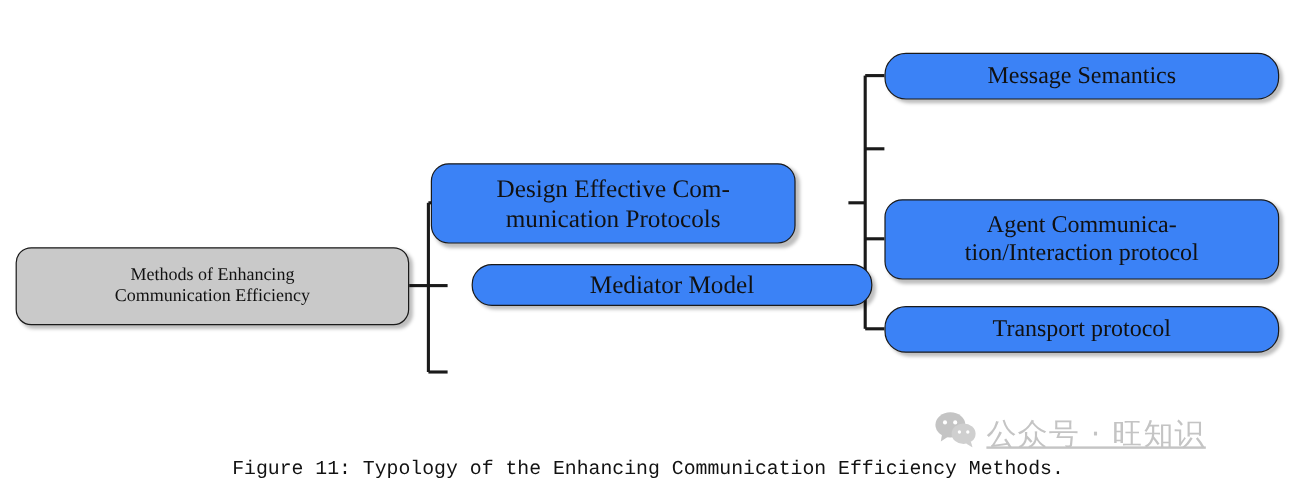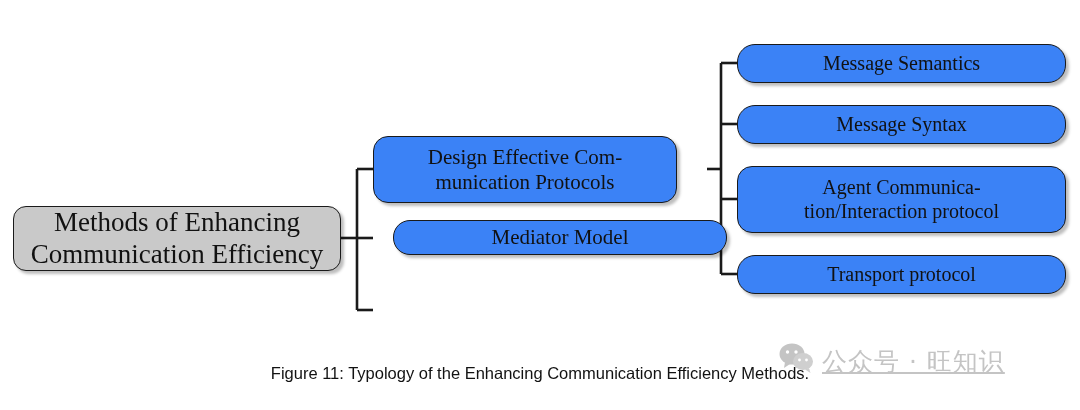--- a/index.html
+++ b/index.html
@@ -44,21 +44,21 @@
   }
   .node .label {
     display: block;
     padding: 0 10px;
     white-space: pre-line;
   }
 
   .node.root {
     background: #c9c9c9;
     border-radius: 13px;
-    font-size: 27px;
+    font-size: 15px;
     justify-content: center;
   }
   .node.mid {
     border-radius: 15px;
     font-size: 21px;
   }
   .node.mid.single {
     border-radius: 17px;
   }
   .node.leaf {
@@ -66,26 +66,26 @@
     font-size: 20px;
   }
   .node.leaf.single {
     border-radius: 18px;
   }
 
   
   #caption {
     position: absolute;
     left: 0;
-    top: 364px;
+    top: 381px;
     width: 1080px;
     text-align: center;
     font-size: 16.5px;
     color: #121212;
-    font-family: Liberation Sans, sans-serif;
+    font-family: Liberation Mono, monospace;
     z-index: 4;
     white-space: nowrap;
   }
 
   
   #watermark {
     position: absolute;
     left: 779px;
     top: 343px;
     display: flex;
@@ -125,37 +125,34 @@
       <path d="M721 199 H737"></path>
       <path d="M721 274 H737"></path>
     </g>
   </svg>
 
   <div class="node root" style="left:13px; top:206px; width:328px; height:65px;">
     <span class="label">Methods of Enhancing
 Communication Efficiency</span>
   </div>
 
-  <div class="node mid" style="left:373px; top:136px; width:304px; height:67px;">
+  <div class="node mid" style="left:359px; top:136px; width:304px; height:67px;">
     <span class="label">Design Effective Com-
 munication Protocols</span>
   </div>
 
   <div class="node mid single" style="left:393px; top:220px; width:334px; height:35px;">
     <span class="label">Mediator Model</span>
   </div>
 
 
   <div class="node leaf single" style="left:737px; top:44px; width:329px; height:39px;">
     <span class="label">Message Semantics</span>
   </div>
 
-  <div class="node leaf single" style="left:737px; top:105px; width:329px; height:39px;">
-    <span class="label">Message Syntax</span>
-  </div>
 
   <div class="node leaf" style="left:737px; top:166px; width:329px; height:67px;">
     <span class="label">Agent Communica-
 tion/Interaction protocol</span>
   </div>
 
   <div class="node leaf single" style="left:737px; top:255px; width:329px; height:39px;">
     <span class="label">Transport protocol</span>
   </div>
 

